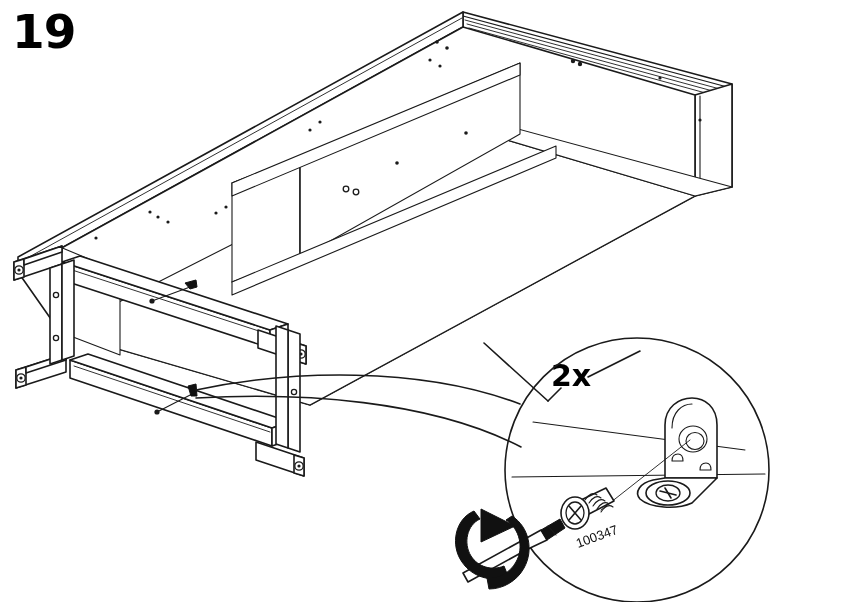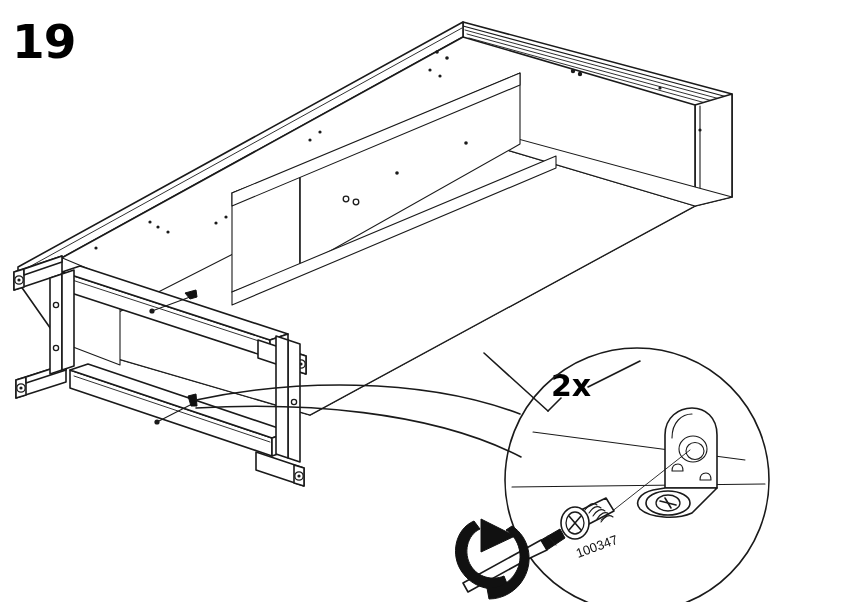--- a/index.html
+++ b/index.html
@@ -9,21 +9,21 @@
   }
   body {
     width: 845px;
     height: 602px;
     font-family: "Liberation Sans", sans-serif;
     overflow: hidden;
     position: relative;
   }
   #diagram-root {
     position: absolute;
-    top: 10px; left: 0;
+    top: 0; left: 0;
     width: 845px;
     height: 574px;
   }
   svg.sheet {
     display: block;
     width: 845px;
     height: 602px;
     background: #fff;
   }
   .ln {

